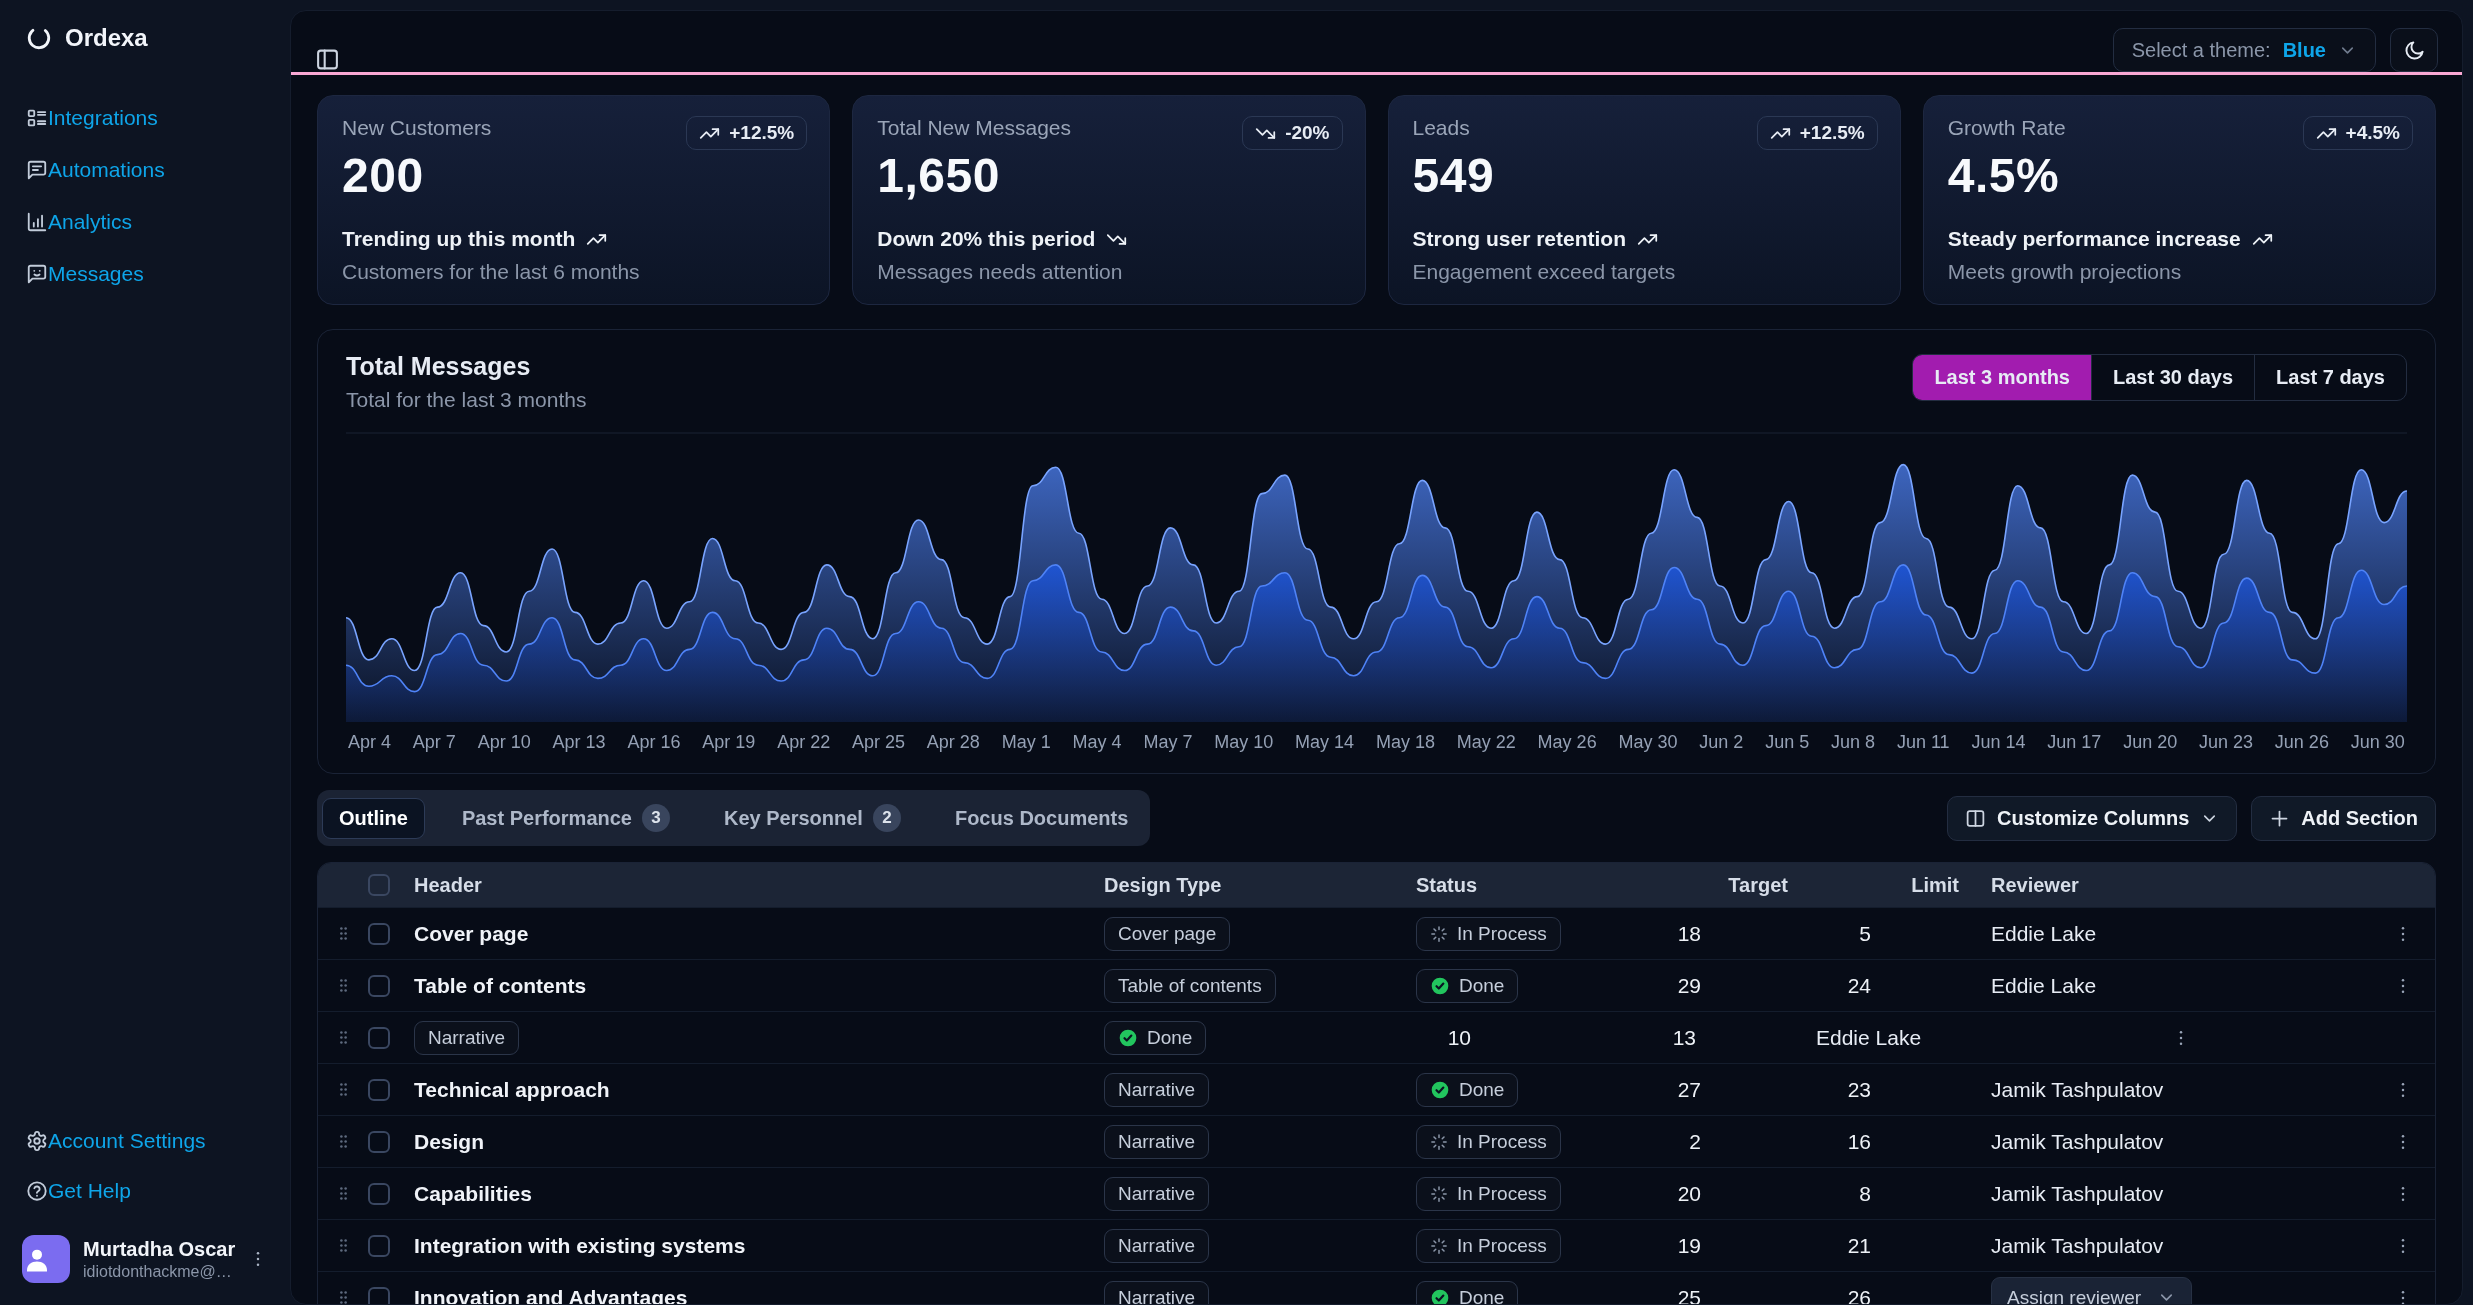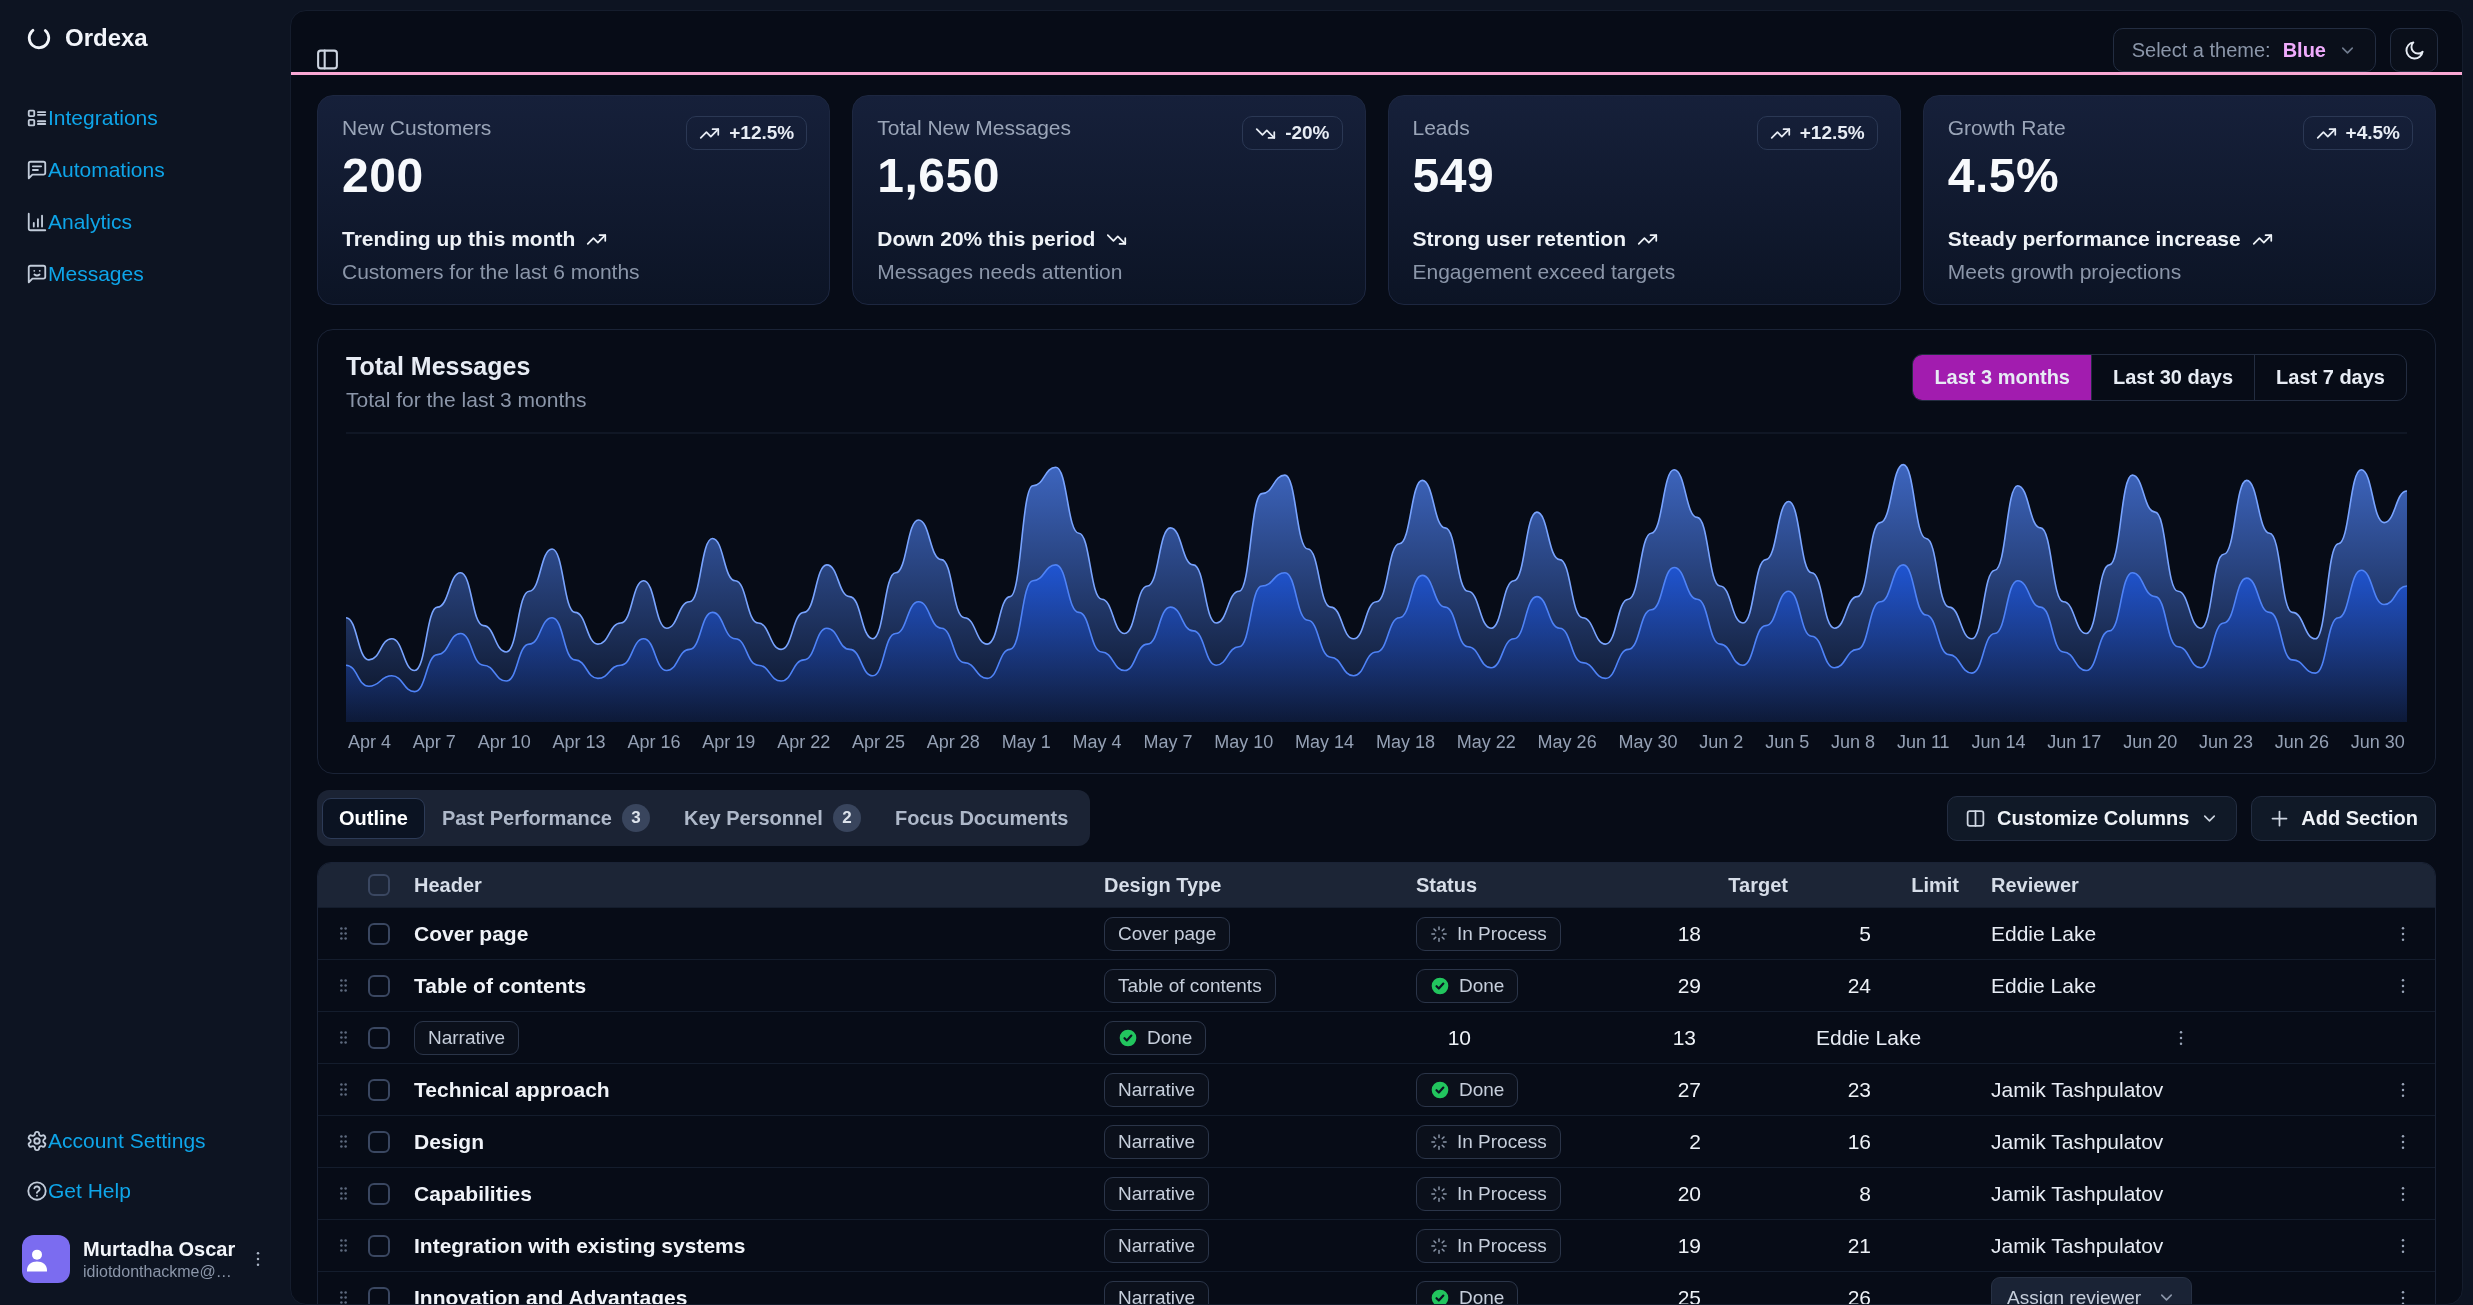--- a/index.html
+++ b/index.html
@@ -26,21 +26,21 @@
   .user-name { font-size:20px; font-weight:700; color:#f2f5fa; white-space:nowrap; }
   .user-email { font-size:16px; color:#8b96a9; white-space:nowrap; overflow:hidden; text-overflow:ellipsis; max-width:180px; }
   .user-kebab { margin-left:auto; color:#aab4c4; }
 
   
   .main { flex:1; margin:10px 10px 0 0; background:#070c17; border:1px solid #151d2d; border-radius:16px; display:flex; flex-direction:column; overflow:hidden; }
   .topbar { height:64px; flex:none; display:flex; align-items:flex-end; padding:0 24px; border-bottom:3px solid #f9a8d4; }
   .icon-btn { background:none; border:none; color:#cdd5e1; display:grid; place-items:center; cursor:pointer; }
   .topbar-right { margin-left:auto; display:flex; align-items:center; gap:14px; }
   .theme-select { display:flex; align-items:center; gap:12px; height:44px; padding:0 18px; border:1px solid #232d41; border-radius:10px; background:rgba(255,255,255,.015); font-size:20px; color:#8b96a9; cursor:pointer; }
-  .theme-select .val { color:#f0abfc; font-weight:700; }
+  .theme-select .val { color:#0ea5e9; font-weight:700; }
   .theme-select svg { color:#6f7a8d; }
   .moon-btn { width:48px; height:44px; border:1px solid #232d41; border-radius:10px; background:rgba(255,255,255,.015); color:#e7ecf4; display:grid; place-items:center; cursor:pointer; }
 
   .content { flex:1; padding:20px 26px 0; overflow:hidden; }
 
   
   .cards { display:grid; grid-template-columns:repeat(4,1fr); gap:22px; }
   .card { position:relative; min-height:178px; border:1px solid #1d2740; border-radius:16px; padding:20px 24px; background:linear-gradient(180deg,#16203a 0%,#0c1425 100%); }
   .card-label { font-size:21px; color:#9aa5b8; }
   .card-value { margin-top:8px; font-size:48px; font-weight:700; letter-spacing:.5px; color:#f7f9fc; }
@@ -56,21 +56,21 @@
   .range-btn { padding:11px 21px; font-size:20px; font-weight:700; color:#e7ecf4; background:transparent; border:none; border-left:1px solid #232d41; cursor:pointer; white-space:nowrap; }
   .range-btn:first-child { border-left:none; }
   .range-btn.active { background:#a21caf;text-align:center; }
   .plot { margin-top:20px; height:290px; position:relative; }
   .plot svg { position:absolute; inset:0; width:100%; height:100%; }
   .x-axis { display:flex; justify-content:space-between; padding:10px 2px 8px; font-size:18px; color:#94a0b4; }
   .x-axis span { flex:none; }
 
   
   .toolbar { margin-top:16px; display:flex; align-items:center; justify-content:space-between; }
-  .tabs { display:flex; align-items:center; gap:0; background:#1b2334; border-radius:12px; padding:5px; }
+  .tabs { display:flex; align-items:center; gap:20px; background:#1b2334; border-radius:12px; padding:5px; }
   .tab { display:flex; align-items:center; gap:10px; padding:8px 16px; border-radius:9px; font-size:20px; font-weight:700; color:#aeb8c9; border:1px solid transparent; cursor:pointer; white-space:nowrap; }
   .tab.active { background:#0b1322; border-color:#2d3b57; color:#fff; }
   .tab-badge { min-width:28px; height:28px; padding:0 8px; border-radius:999px; background:#39455d; color:#dde3ec; font-size:17px; display:grid; place-items:center; }
   .toolbar-actions { display:flex; gap:14px; }
   .action-btn { display:flex; align-items:center; gap:11px; border:1px solid #232d41; background:#101927; border-radius:10px; padding:10px 17px; font-size:20px; font-weight:700; color:#eef2f7; cursor:pointer; }
   .action-btn svg { color:#cdd5e1; }
 
   
   .table { --cols:50px 46px 1fr 312px 170px 230px 175px 380px 64px;
     margin-top:16px; border:1px solid #1a2336; border-radius:14px; overflow:hidden; }

